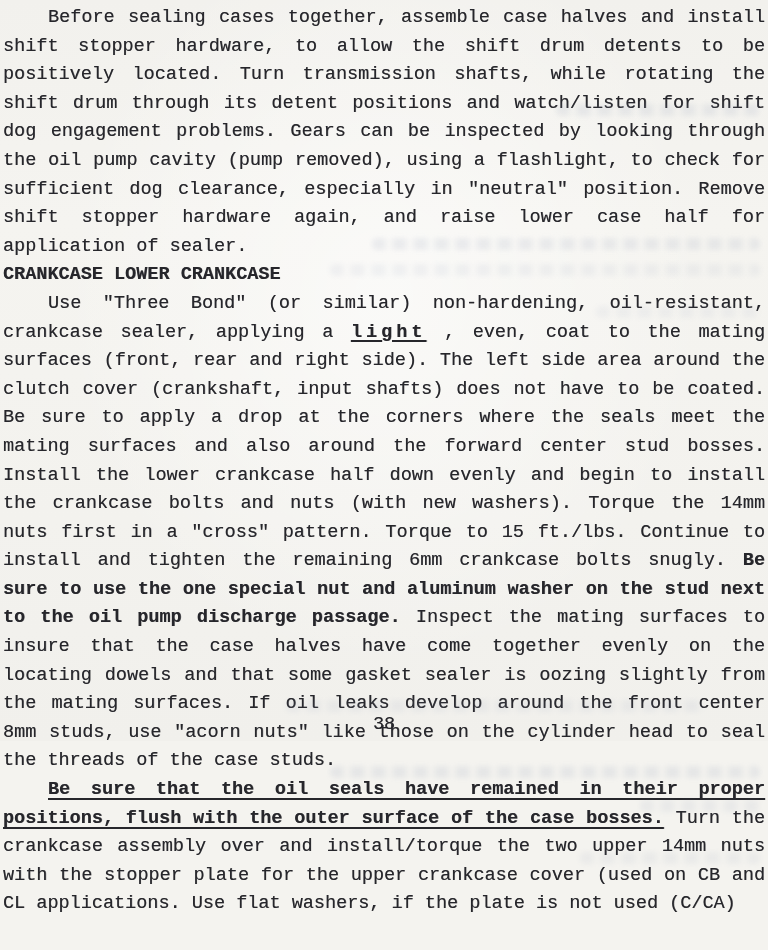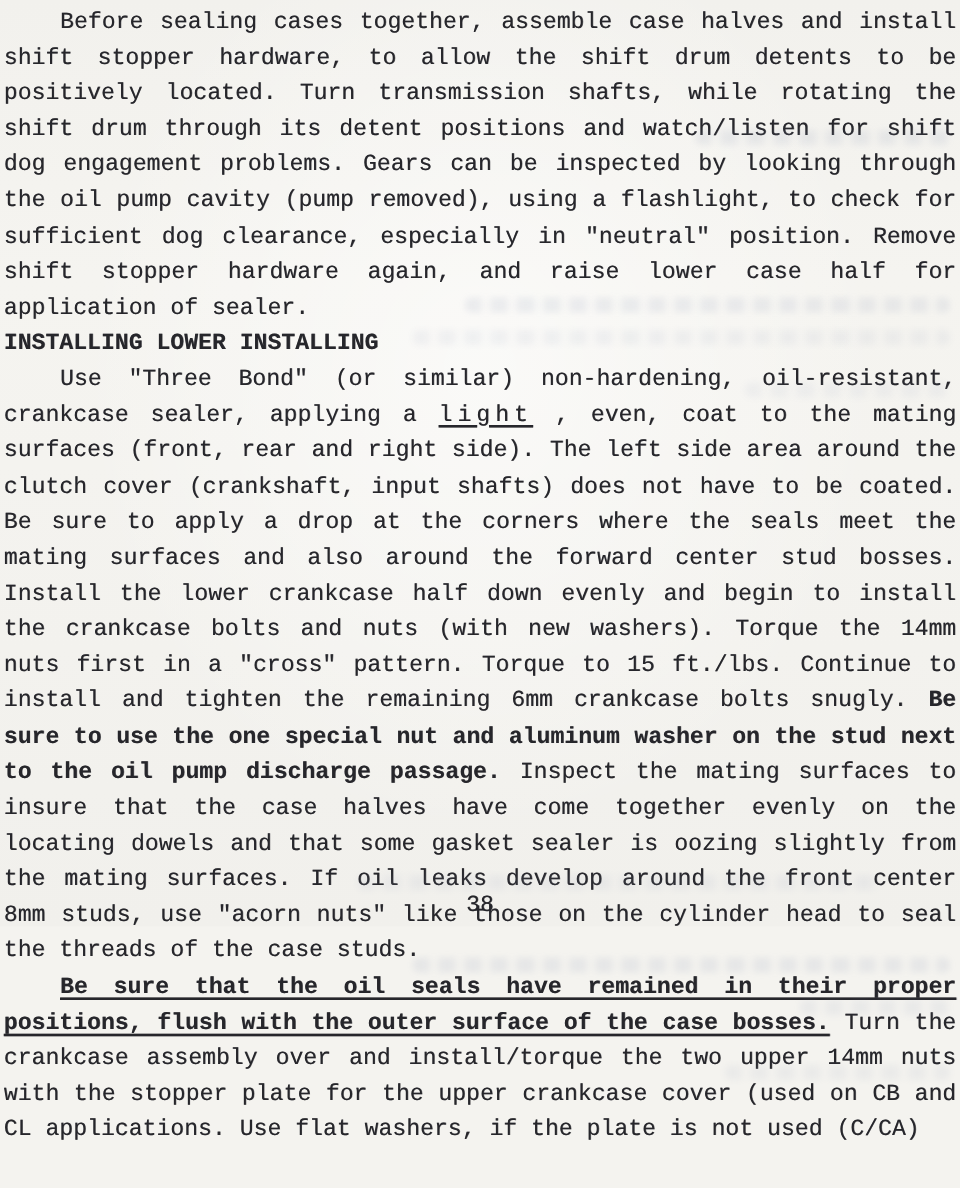--- a/index.html
+++ b/index.html
@@ -32,21 +32,21 @@
   .indent { text-indent: 45px; }
   .heading {
     margin: 0;
     font-size: inherit;
     line-height: inherit;
     font-weight: bold;
     text-align: left;
   }
   .bold-seg { font-weight: bold; }
   .light-word {
-    font-weight: normal;
+    font-weight: bold;
     letter-spacing: 4px;
     text-decoration: underline;
     text-underline-offset: 3px;
     text-decoration-thickness: 1.5px;
   }
   .underline-seg {
     text-decoration: underline;
     text-underline-offset: 4px;
     text-decoration-thickness: 1.5px;
     font-weight: bold;
@@ -88,20 +88,20 @@
   <div class="bleed b2"></div>
   <div class="bleed b3"></div>
   <div class="bleed b4"></div>
   <div class="bleed b5"></div>
   <div class="bleed b6"></div>
   <div class="bleed b7"></div>
   <div class="bleed b8"></div>
 
   <p class="para indent">Before sealing cases together, assemble case halves and install shift stopper hardware, to allow the shift drum detents to be positively located. Turn transmission shafts, while rotating the shift drum through its detent positions and watch/listen for shift dog engagement problems. Gears can be inspected by looking through the oil pump cavity (pump removed), using a flashlight, to check for sufficient dog clearance, especially in "neutral" position. Remove shift stopper hardware again, and raise lower case half for application of sealer.</p>
 
-  <h2 class="heading">INSTALLING LOWER INSTALLING</h2>
+  <h2 class="heading">CRANKCASE LOWER CRANKCASE</h2>
 
   <p class="para indent"><span>Use "Three Bond" (or similar) non-hardening, oil-resistant, crankcase sealer, applying a </span><span class="light-word">light</span><span> , even, coat to the mating surfaces (front, rear and right side). The left side area around the clutch cover (crankshaft, input shafts) does not have to be coated. Be sure to apply a drop at the corners where the seals meet the mating surfaces and also around the forward center stud bosses. Install the lower crankcase half down evenly and begin to install the crankcase bolts and nuts (with new  washers). Torque the 14mm nuts first in a "cross" pattern. Torque to 15 ft./lbs. Continue to install and tighten the remaining 6mm crankcase bolts snugly. </span><span class="bold-seg">Be sure to use the one special nut and aluminum washer on the stud next to the oil pump discharge passage.</span><span> Inspect the mating surfaces to insure that the case halves have come together evenly on the locating dowels and that some gasket sealer is oozing slightly from the mating surfaces. If oil leaks develop around the front center 8mm studs, use "acorn nuts" like those on the cylinder head to seal the threads of the case studs.</span></p>
 
   <p class="para indent"><span class="underline-seg">Be sure that the oil seals have remained in their proper positions, flush with the outer surface of the case bosses.</span><span> Turn the crankcase assembly over and install/torque the two upper 14mm nuts with the stopper plate for the upper crankcase cover (used on  CB and CL applications. Use flat washers, if the plate is not used (C/CA)</span></p>
 
   <div class="page-number">38</div>
 </div>
 
 </body></html>

